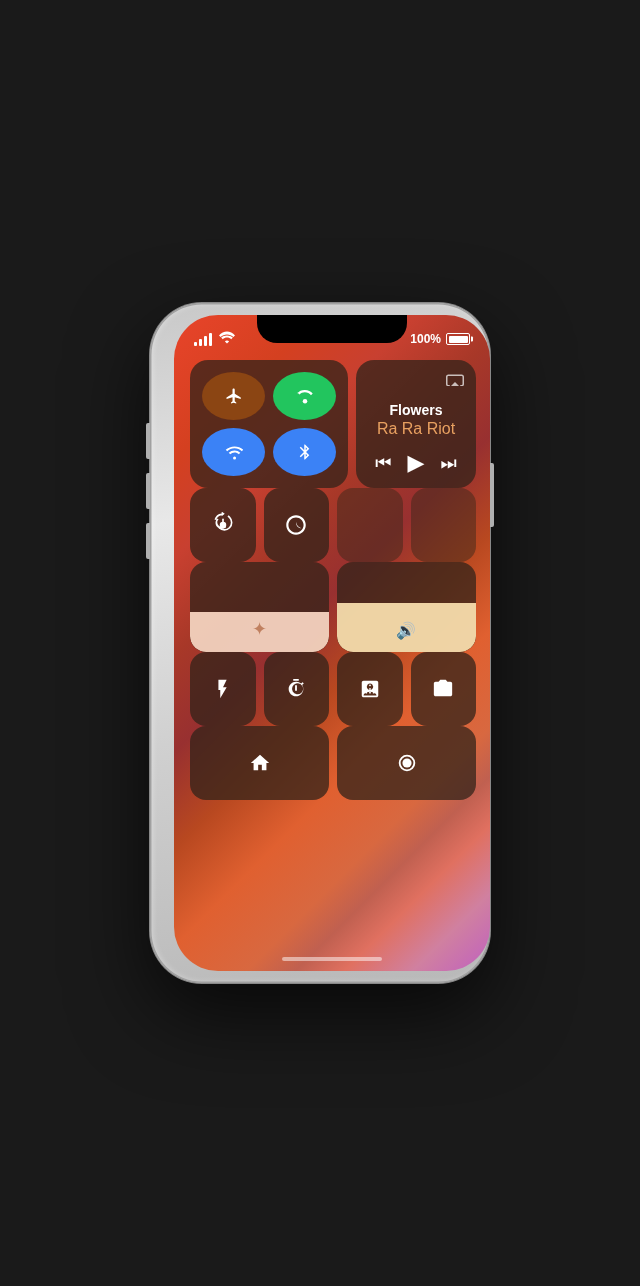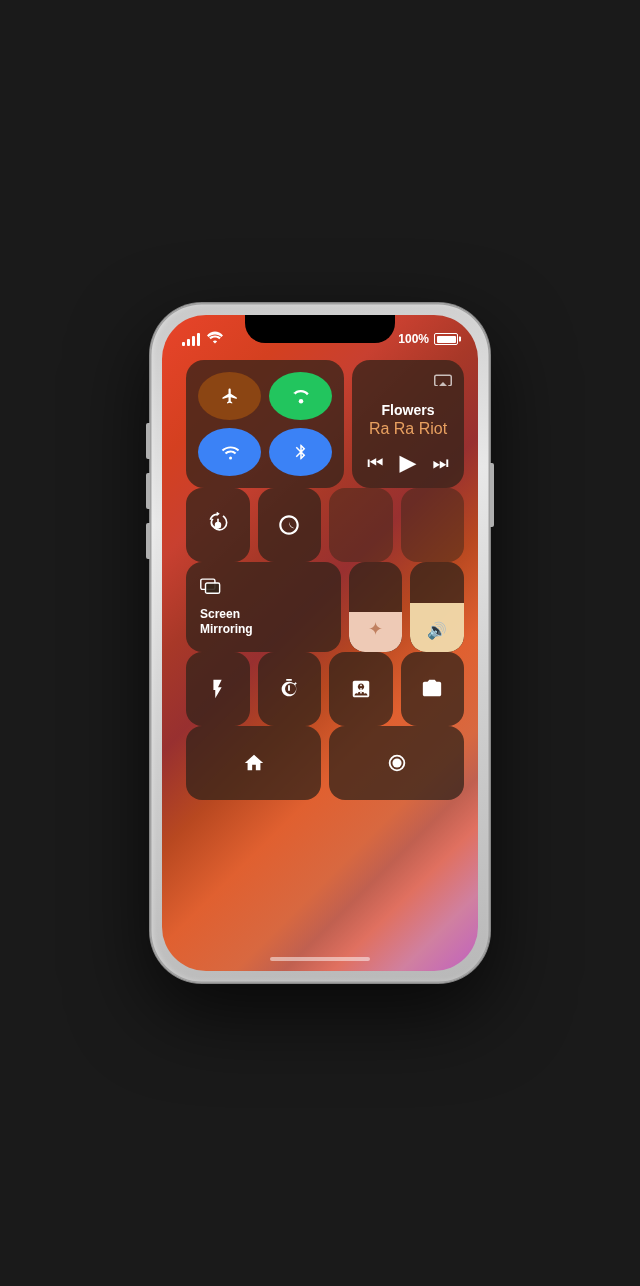--- a/index.html
+++ b/index.html
@@ -17,21 +17,21 @@
       height: 680px;
       background: linear-gradient(170deg, #c8c8c8 0%, #e8e8e8 30%, #d0d0d0 60%, #b8b8b8 100%);
       border-radius: 52px;
       position: relative;
       box-shadow:
         inset 0 0 0 1.5px #a0a0a0,
         0 0 0 1px #888,
         0 30px 80px rgba(0,0,0,0.7),
         inset 2px 0 6px rgba(255,255,255,0.4);
       display: flex;
-      justify-content: center;
+      justify-content: flex-end;
       align-items: center;
     }
 
     
     .phone-outer::before {
       content: '';
       position: absolute;
       left: -4px;
       top: 120px;
       width: 4px;
@@ -148,21 +148,21 @@
       width: 100%;
       height: 100%;
       background: white;
       border-radius: 1px;
     }
 
     
     .control-center {
       position: absolute;
       top: 45px;
-      left: 24px;
+      left: 16px;
       right: 14px;
       display: flex;
       flex-direction: column;
       z-index: 5;
     }
 
     
     .row-1 {
       display: flex;
       gap: 8px;
@@ -511,32 +511,20 @@
             <path d="M12 3c-4.97 0-9 4.03-9 9s4.03 9 9 9 9-4.03 9-9-4.03-9-9-9zm0 16c-3.86 0-7-3.14-7-7s3.14-7 7-7 7 3.14 7 7-3.14 7-7 7z"></path>
             <path d="M17 15a5 5 0 0 1-5-5V7a7 7 0 0 0 5 8z"></path>
           </svg>
         </div>
         <div class="small-btn" style="background:rgba(60,40,25,0.5)"></div>
         <div class="small-btn" style="background:rgba(60,40,25,0.5)"></div>
       </div>
 
       <div class="row-3">
 
-        <div class="screen-mirror-btn">
-          <span class="sm-icon">
-            <svg width="22" height="18" viewBox="0 0 28 22" fill="white">
-              <rect x="1" y="1" width="18" height="13" rx="2" ry="2" stroke="white" stroke-width="1.8" fill="none"></rect>
-              <rect x="7" y="6" width="18" height="13" rx="2" ry="2" stroke="white" stroke-width="1.8" fill="rgba(50,35,25,0.9)"></rect>
-            </svg>
-          </span>
-          <div class="sm-text">
-            <div>Screen</div>
-            <div>Mirroring</div>
-          </div>
-        </div>
 
         <div class="sliders-col">
 
           <div class="v-slider brightness-slider">
             <div class="brightness-fill"></div>
             <span class="brightness-icon">✦</span>
           </div>
 
           <div class="v-slider volume-slider">
             <div class="volume-fill"></div>

